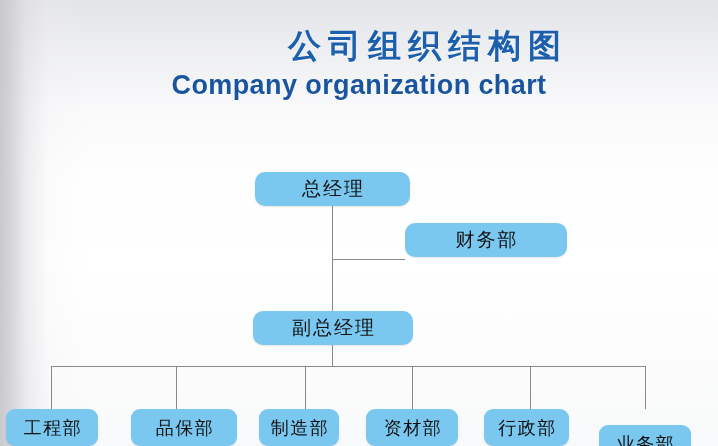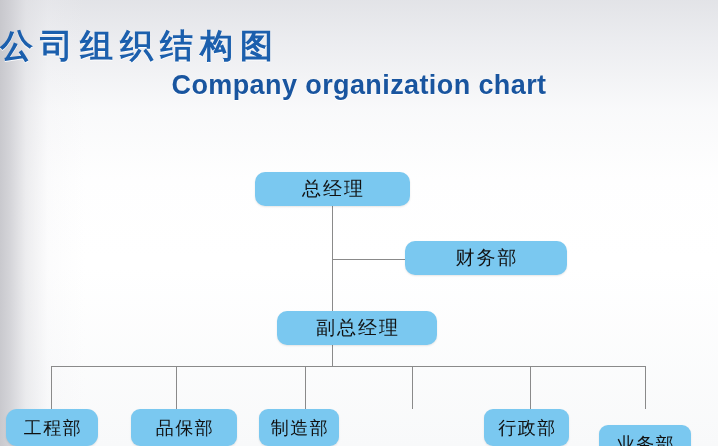--- a/index.html
+++ b/index.html
@@ -37,21 +37,21 @@
         rgba(248,249,250,1) 100%),
       #fdfdfd;
   }
 
   
   .title-zh {
     position: absolute;
     top: 24px;
     left: 0;
     width: 568px;
-    text-align: left;
+    text-align: right;
     font-family: "DejaVu Serif", "Liberation Serif", serif;
     font-weight: bold;
     font-size: 33px;
     letter-spacing: 7px;
     color: #1b5fad;
     text-shadow: 0 1px 0 rgba(255,255,255,0.9);
     white-space: nowrap;
   }
   .title-en {
     position: absolute;
@@ -122,23 +122,24 @@
 
   <div class="line v" style="left:51px;  top:366px; height:43px;"></div>
   <div class="line v" style="left:176px; top:366px; height:43px;"></div>
   <div class="line v" style="left:305px; top:366px; height:43px;"></div>
   <div class="line v" style="left:412px; top:366px; height:43px;"></div>
   <div class="line v" style="left:530px; top:366px; height:43px;"></div>
   <div class="line v" style="left:645px; top:366px; height:43px;"></div>
 
   <div class="node top-level" style="left:255px; top:172px; width:155px;">总经理</div>
 
-  <div class="node top-level" style="left:405px; top:241px; width:162px;">财务部</div>
+  <div class="node top-level" style="left:405px; top:223px; width:162px;">财务部</div>
 
-  <div class="node top-level" style="left:253px; top:311px; width:160px;margin-left:24px;">副总经理</div>
+  <div class="node top-level" style="left:253px; top:311px; width:160px;">副总经理</div>
 
-  <div class="node dept" style="left:6px;   top:409px; width:92px;border-radius:11px;">工程部</div>
+  <div class="node dept" style="left:6px;   top:409px; width:92px;">工程部</div>
   <div class="node dept" style="left:131px; top:409px; width:106px;">品保部</div>
   <div class="node dept" style="left:259px; top:409px; width:80px;">制造部</div>
+  <div class="node dept" style="left:366px; top:409px; width:92px;">资材部</div>
   <div class="node dept" style="left:484px; top:409px; width:85px;">行政部</div>
   <div class="node dept" style="left:599px; top:425px; width:92px;">业务部</div>
 
 </div>
 
 </body></html>

